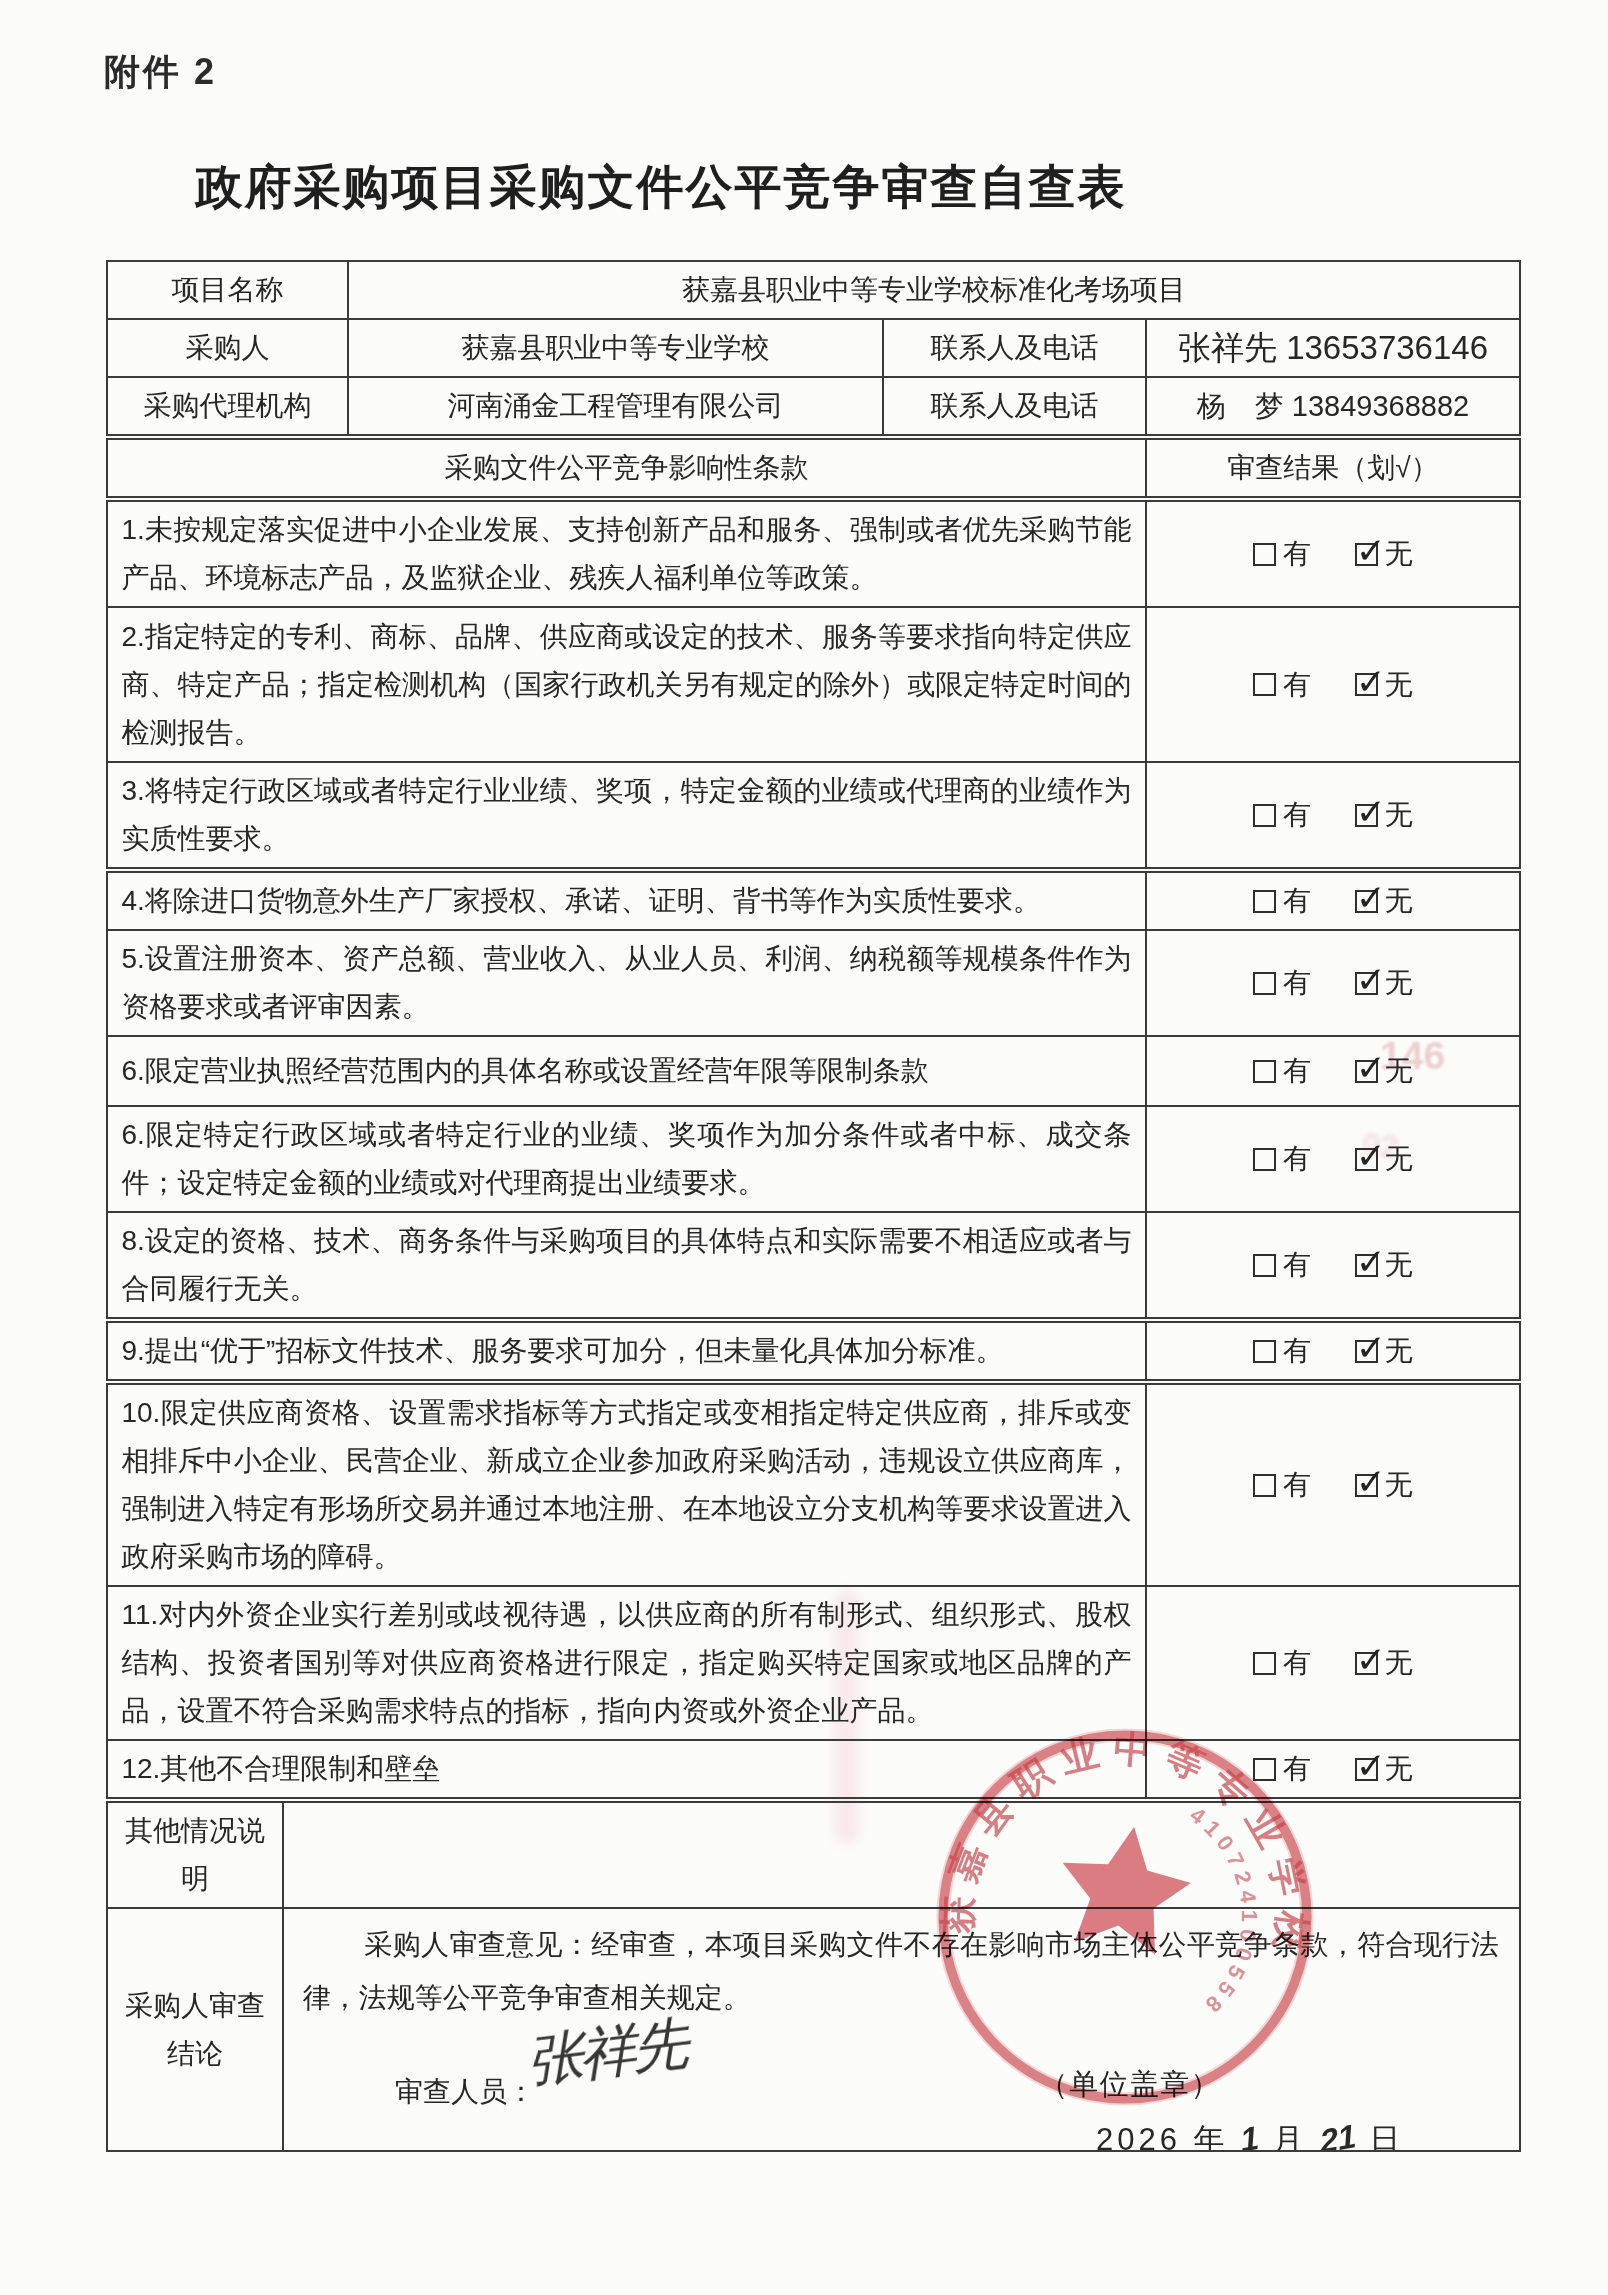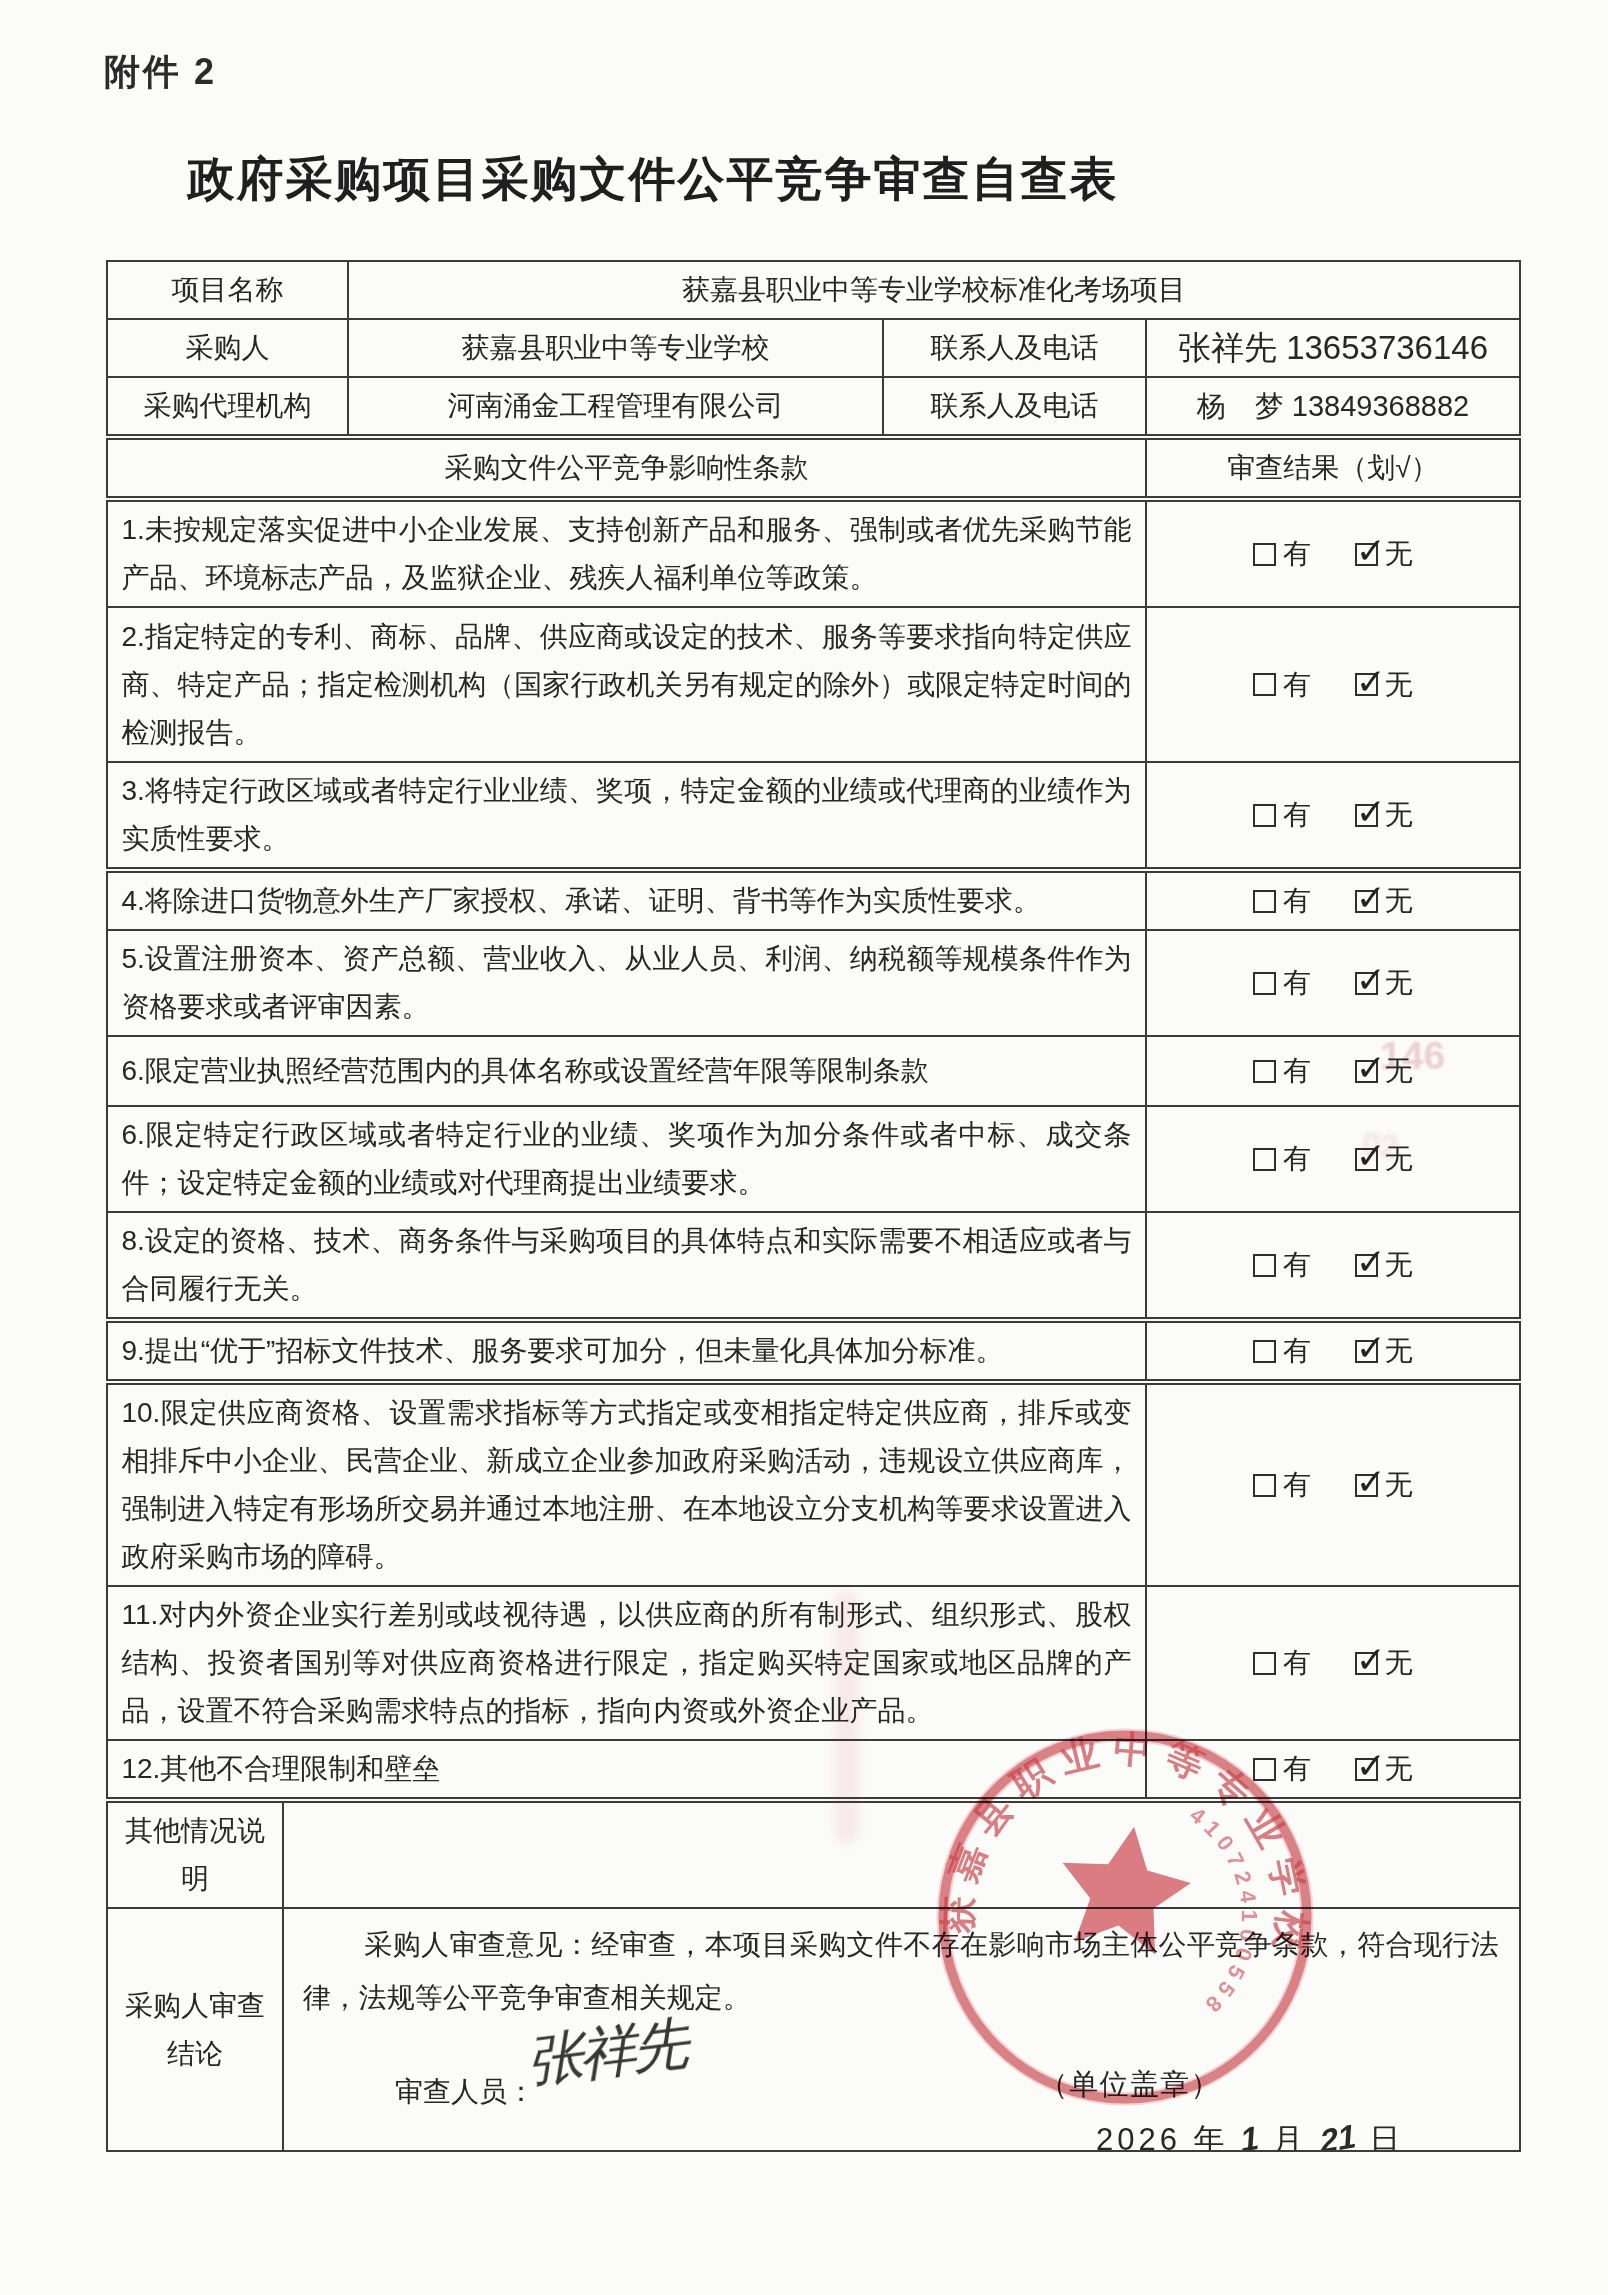--- a/index.html
+++ b/index.html
@@ -10,21 +10,21 @@
     color:#262626;
     position:relative;
     overflow:hidden;
   }
   .sheet{position:absolute;inset:0;background:#fbfbf9;}
   .attachment{
     position:absolute;left:104px;top:48px;
     font-size:36px;font-weight:bold;letter-spacing:2.7px;color:#2b2b2b;
   }
   .title{
-    position:absolute;left:0;top:148px;width:1306px;margin:0;
+    position:absolute;left:0;top:148px;width:1306px;margin:8px;
     text-align:center;font-size:47px;font-weight:bold;letter-spacing:2px;color:#1f1f1f;
   }
   table.form{
     position:absolute;left:106px;top:260px;width:1413px;
     border-collapse:collapse;table-layout:fixed;
     background:transparent;
     border-radius:17px;
   }
   table.form td{
     border:2px solid #3b3b3b;

